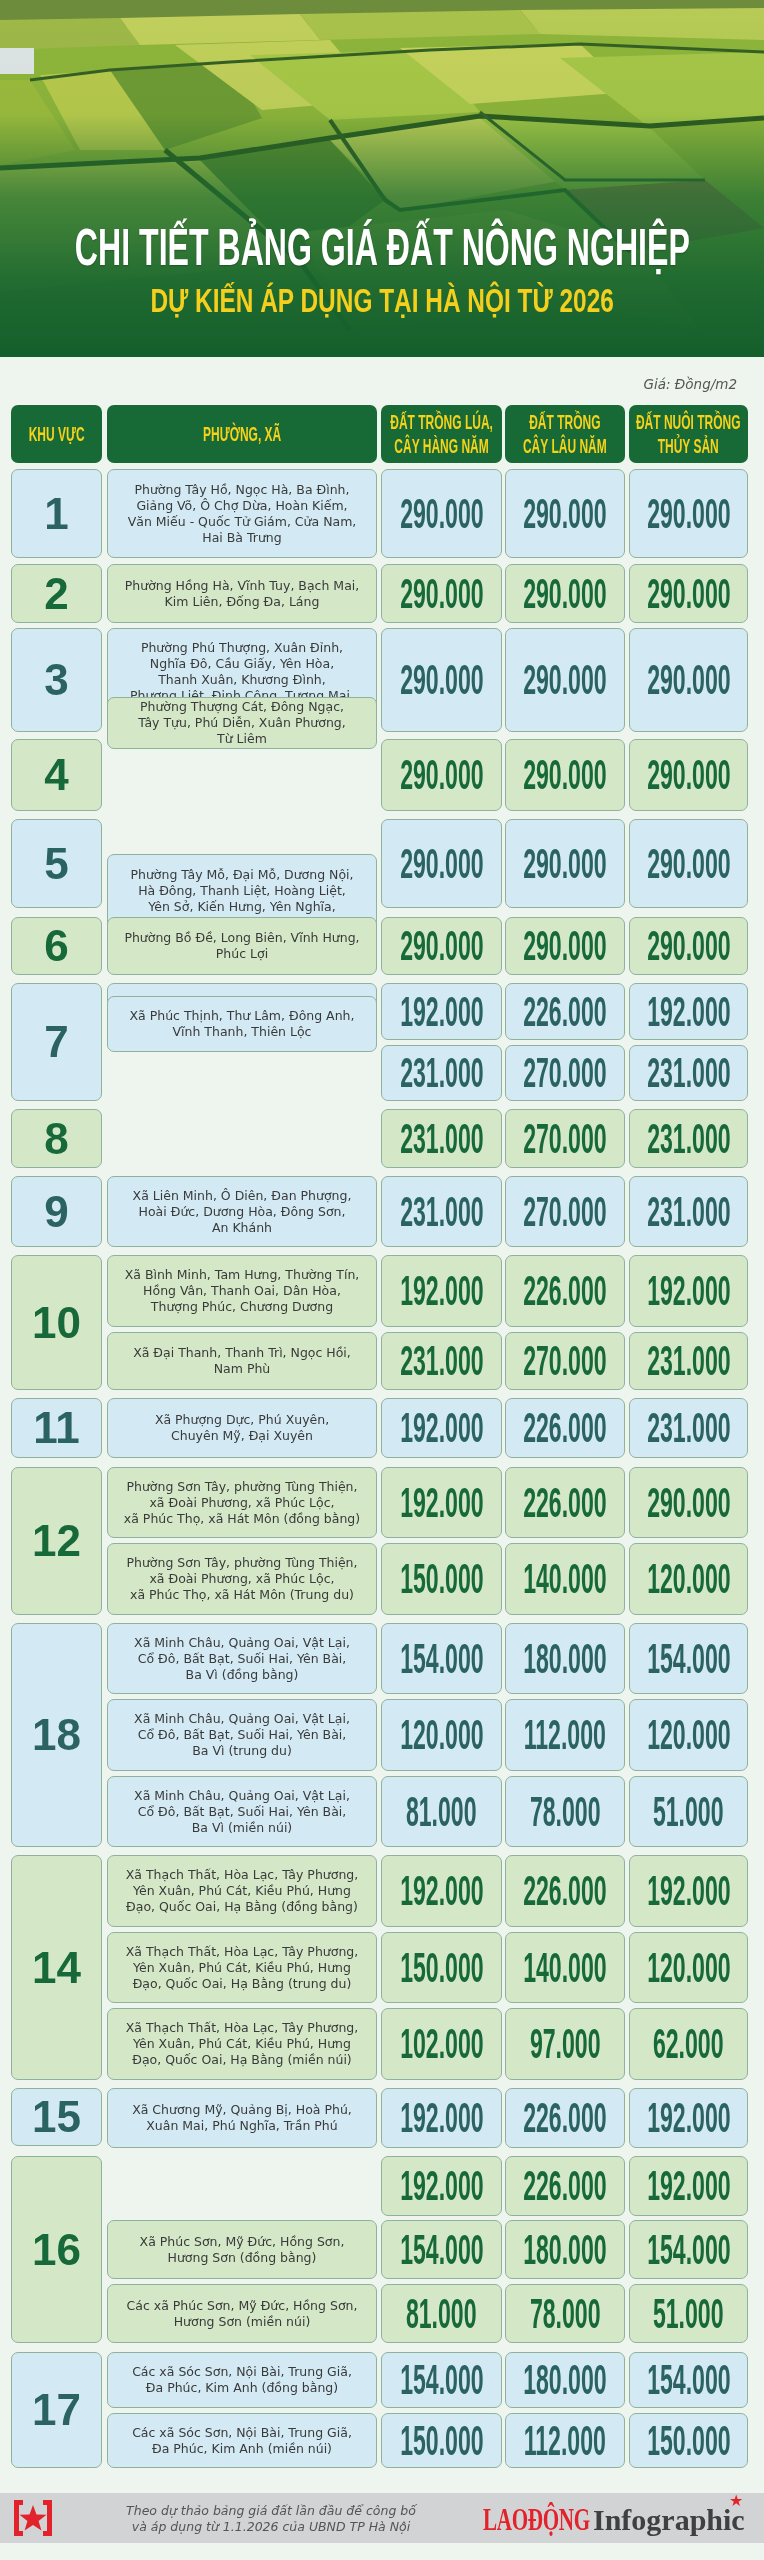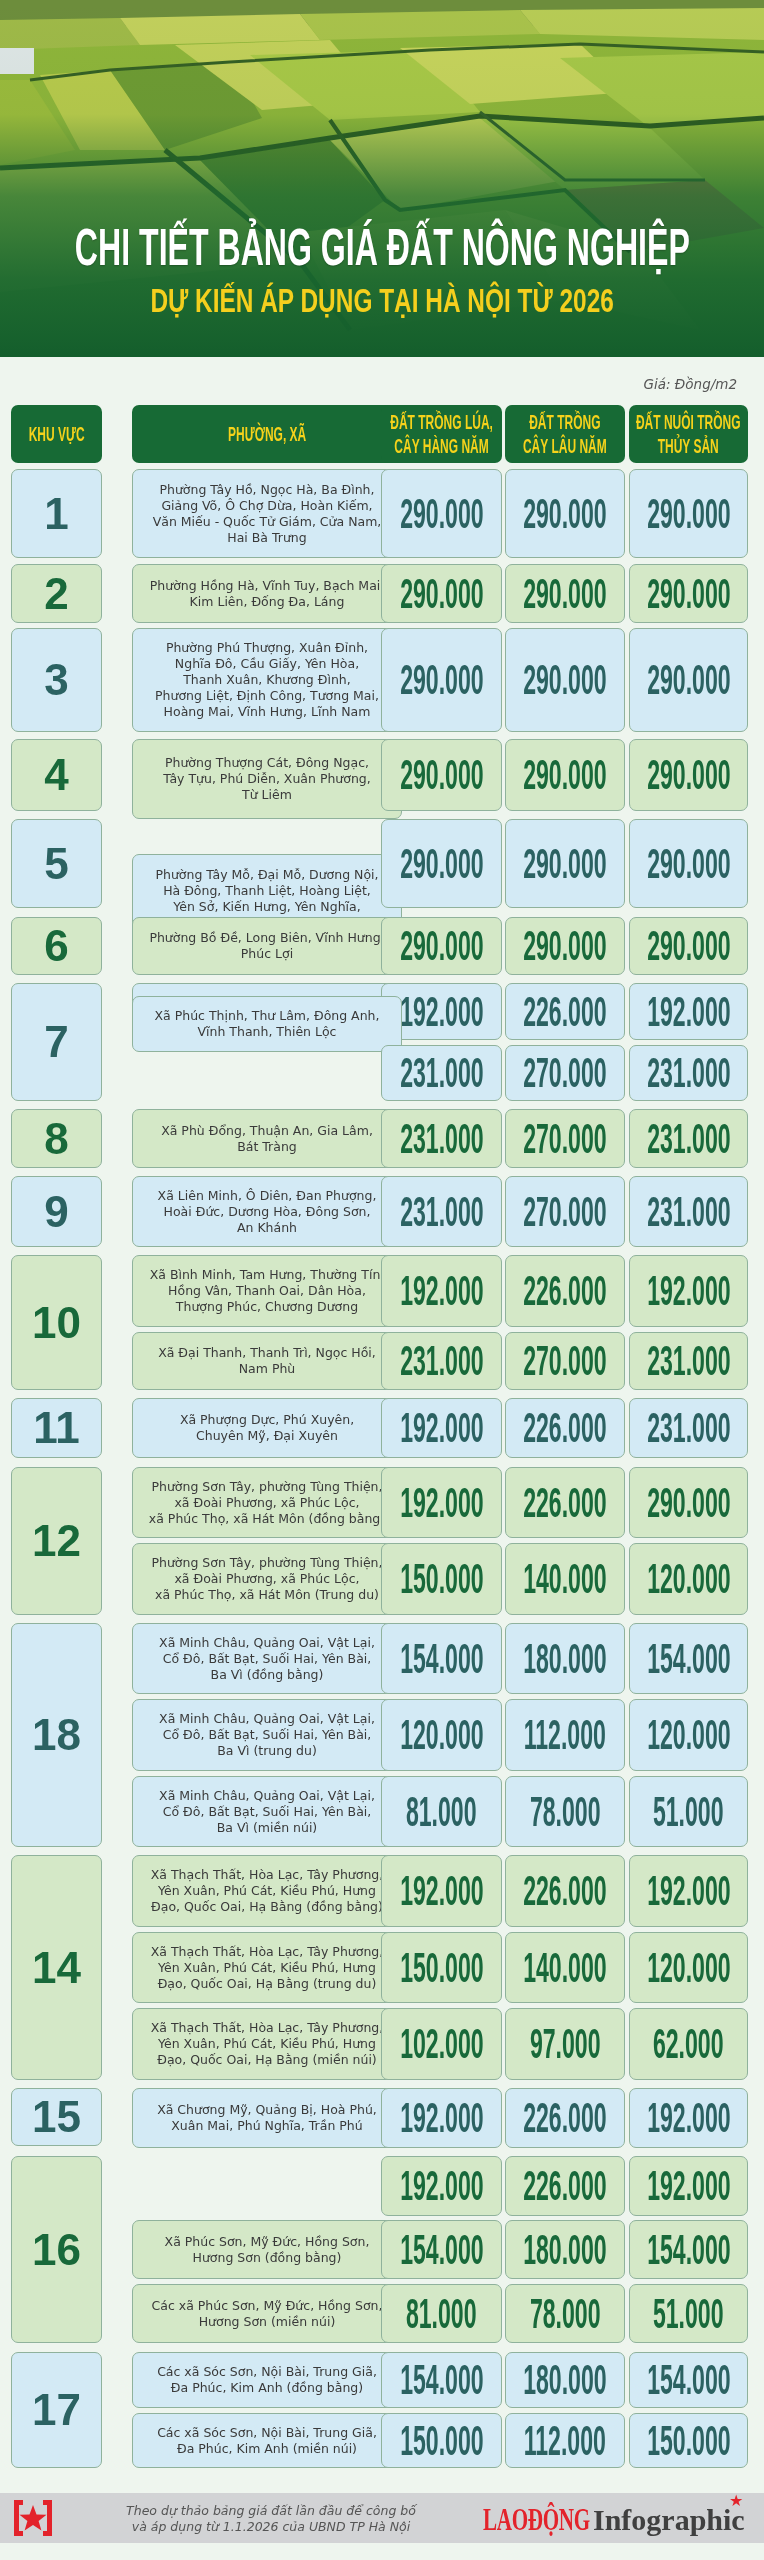--- a/index.html
+++ b/index.html
@@ -7,21 +7,21 @@
   .hero{position:absolute;left:0;top:0;width:764px;height:357px;overflow:hidden;}
   .hero svg{position:absolute;left:0;top:0;}
   .title{position:absolute;left:0;width:764px;top:219px;height:56px;line-height:56px;display:flex;justify-content:center;}
   .title span{display:inline-block;white-space:nowrap;font-family:"Liberation Sans",sans-serif;font-weight:bold;font-size:52px;color:#ffffff;transform:scaleX(0.617);text-shadow:0 1px 2px rgba(0,0,0,0.25);}
   .subtitle{position:absolute;left:0;width:764px;top:283px;height:36px;line-height:36px;display:flex;justify-content:center;}
   .subtitle span{display:inline-block;white-space:nowrap;font-family:"Liberation Sans",sans-serif;font-weight:bold;font-size:33px;color:#f5cf1e;transform:scaleX(0.74);}
   .unit{position:absolute;right:27px;top:376px;font-family:"DejaVu Sans",sans-serif;font-style:italic;font-size:13.5px;color:#555;}
 
   .cell{position:absolute;box-sizing:border-box;border-radius:7px;display:flex;align-items:center;justify-content:center;text-align:center;overflow:visible;}
   .c1{left:11px;width:91px;}
-  .c2{left:107px;width:270px;margin-left:25px;}
+  .c2{left:107px;width:270px;}
   .c3{left:381px;width:121px;}
   .c4{left:505px;width:120px;}
   .c5{left:629px;width:119px;}
 
   .th{top:405px;height:58px;background:#176a35;}
   .th span{display:inline-block;white-space:pre;font-family:"Liberation Sans",sans-serif;font-weight:bold;font-size:20px;line-height:24px;color:#f6d21b;transform:scaleX(0.6);}
 
   .blue{background:#d3eaf5;border:1px solid #8fb29c;color:#2b6262;}
   .green{background:#d4e8c7;border:1px solid #8fb29c;color:#18693a;}
   .zone span{font-family:"Liberation Sans",sans-serif;font-weight:bold;font-size:44px;line-height:44px;}
@@ -161,21 +161,21 @@
   <div class="cell blue num c4" style="top:628px;height:104px">
       <span>290.000</span>
     </div>
   <div class="cell blue num c5" style="top:628px;height:104px">
       <span>290.000</span>
     </div>
 
   <div class="cell green zone c1" style="top:739px;height:72px">
       <span>4</span>
     </div>
-  <div class="cell green wards c2" style="top:739px;height:80px">
+  <div class="cell green wards c2" style="top:697px;height:52px">
       <span>Phường Thượng Cát, Đông Ngạc,
 Tây Tựu, Phú Diễn, Xuân Phương,
 Từ Liêm</span>
     </div>
   <div class="cell green num c3" style="top:739px;height:72px">
       <span>290.000</span>
     </div>
   <div class="cell green num c4" style="top:739px;height:72px">
       <span>290.000</span>
     </div>
@@ -244,24 +244,20 @@
     </div>
   <div class="cell blue num c4" style="top:1045px;height:56px">
       <span>270.000</span>
     </div>
   <div class="cell blue num c5" style="top:1045px;height:56px">
       <span>231.000</span>
     </div>
 
   <div class="cell green zone c1" style="top:1109px;height:59px">
       <span>8</span>
-    </div>
-  <div class="cell green wards c2" style="top:1109px;height:59px">
-      <span>Xã Phù Đổng, Thuận An, Gia Lâm,
-Bát Tràng</span>
     </div>
   <div class="cell green num c3" style="top:1109px;height:59px">
       <span>231.000</span>
     </div>
   <div class="cell green num c4" style="top:1109px;height:59px">
       <span>270.000</span>
     </div>
   <div class="cell green num c5" style="top:1109px;height:59px">
       <span>231.000</span>
     </div>

